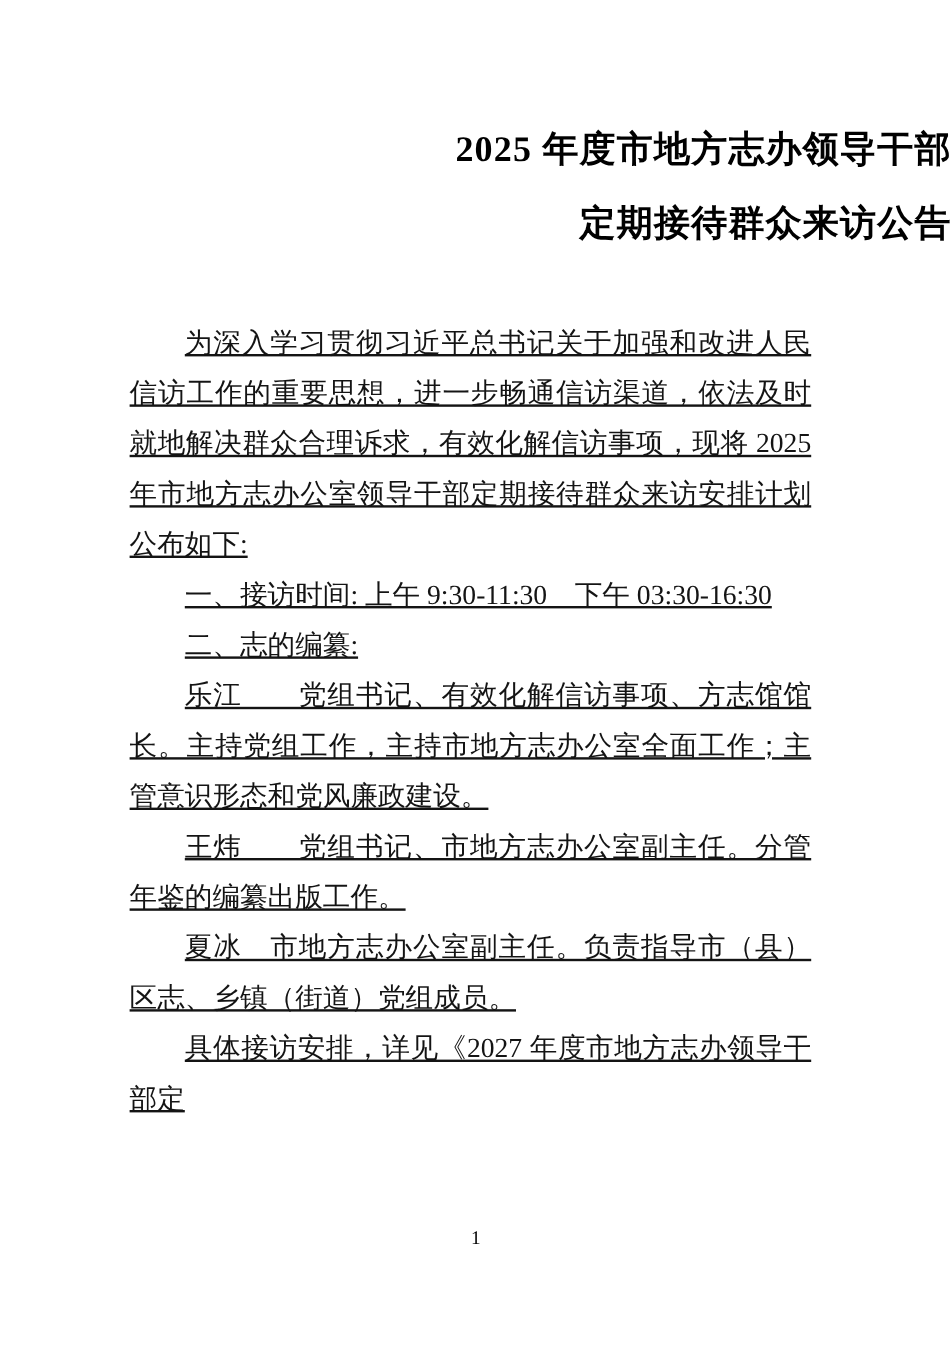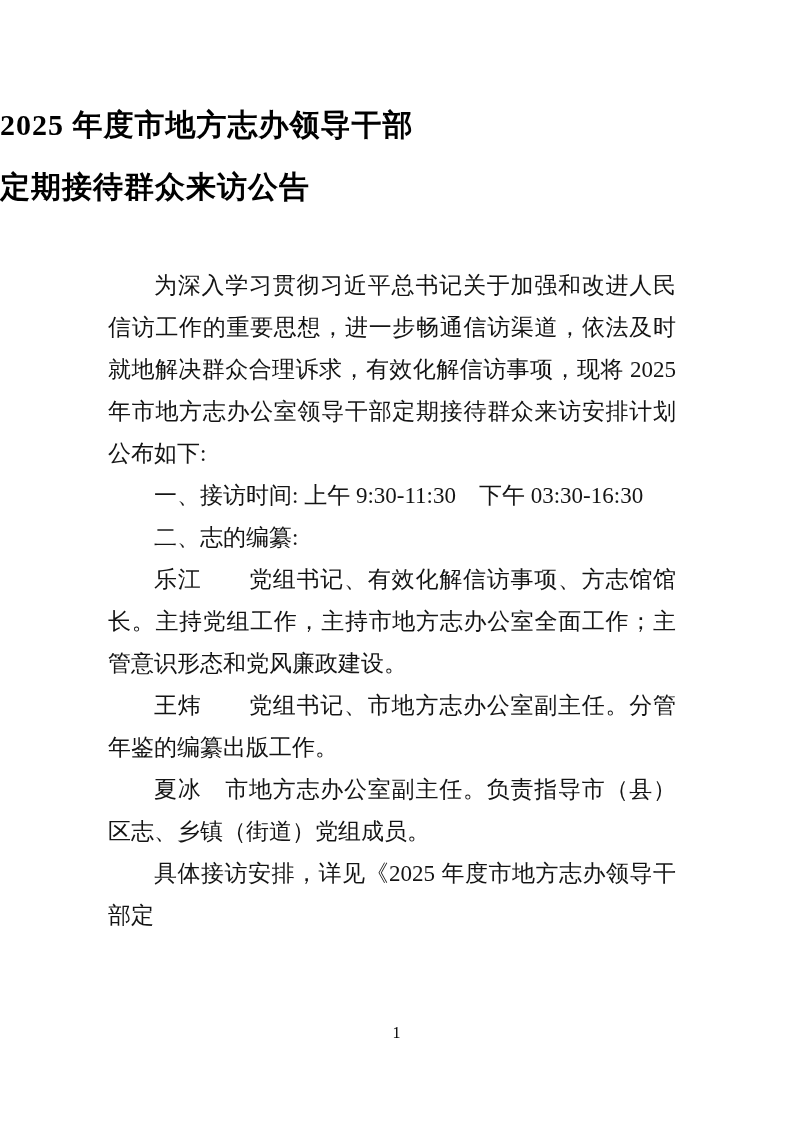--- a/index.html
+++ b/index.html
@@ -12,21 +12,21 @@
     width: 793px;
     height: 1122px;
     background: #ffffff;
     color: #0a0a0a;
     font-family: "Liberation Serif", "DejaVu Serif", serif;
     overflow: hidden;
     box-sizing: border-box;
   }
   .titles {
     padding-top: 94px;
-    text-align: left;
+    text-align: right;
   }
   .doc-title {
     margin: 0;
     font-size: 30px;
     line-height: 62px;
     font-weight: bold;
     letter-spacing: 1px;
     color: #000000;
   }
   .doc-body {
@@ -35,20 +35,21 @@
     padding-right: 117px;
     font-size: 23px;
     line-height: 42px;
     text-align: justify;
     text-justify: inter-ideograph;
     color: #141414;
   }
   .doc-body p {
     margin: 0;
     text-indent: 2em;
+    text-decoration: underline;
   }
   .page-footer {
     position: absolute;
     top: 1024px;
     left: 0;
     right: 0;
     text-align: center;
     font-size: 16px;
     color: #000000;
     font-family: "Liberation Serif", "DejaVu Serif", serif;
@@ -64,18 +65,18 @@
     <h1 class="doc-title">定期接待群众来访公告</h1>
   </div>
 
   <div class="doc-body">
     <p>为深入学习贯彻习近平总书记关于加强和改进人民信访工作的重要思想，进一步畅通信访渠道，依法及时就地解决群众合理诉求，有效化解信访事项，现将 2025 年市地方志办公室领导干部定期接待群众来访安排计划公布如下:</p>
     <p>一、接访时间: 上午 9:30-11:30　下午 03:30-16:30</p>
     <p>二、志的编纂:</p>
     <p>乐江　　党组书记、有效化解信访事项、方志馆馆长。主持党组工作，主持市地方志办公室全面工作；主管意识形态和党风廉政建设。</p>
     <p>王炜　　党组书记、市地方志办公室副主任。分管年鉴的编纂出版工作。</p>
     <p>夏冰　市地方志办公室副主任。负责指导市（县）区志、乡镇（街道）党组成员。</p>
-    <p>具体接访安排，详见《2025 年度市地方志办领导干部定</p>
+    <p>具体接访安排，详见《2027 年度市地方志办领导干部定</p>
   </div>
 
   <div class="page-footer">1</div>
 
 </div>
 
 </body></html>

